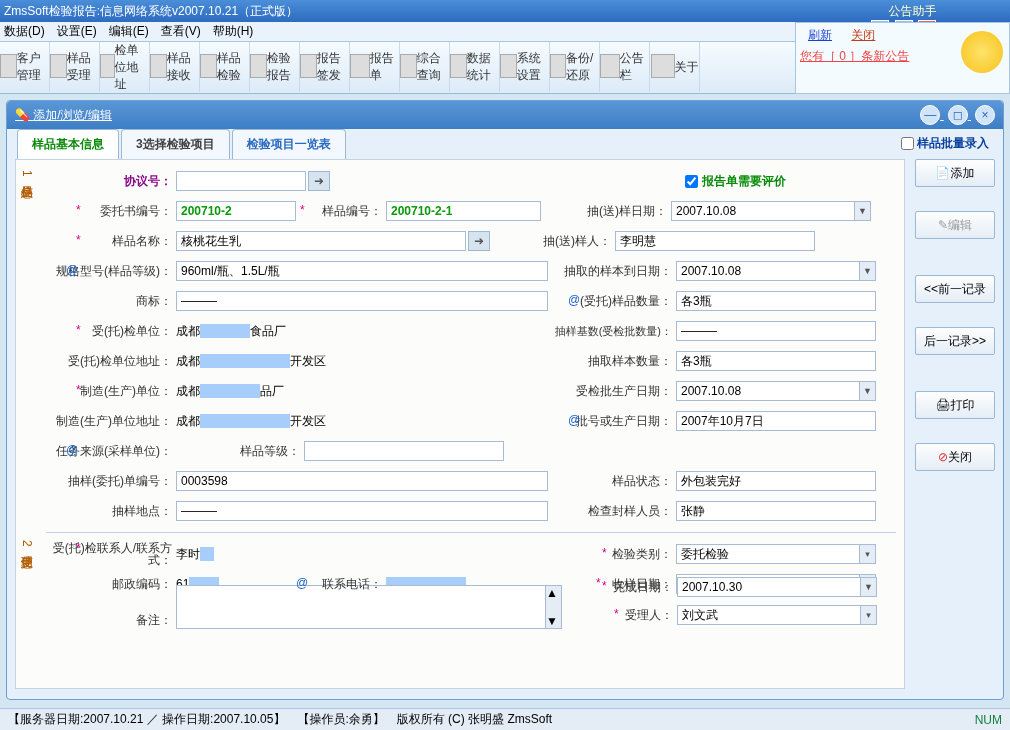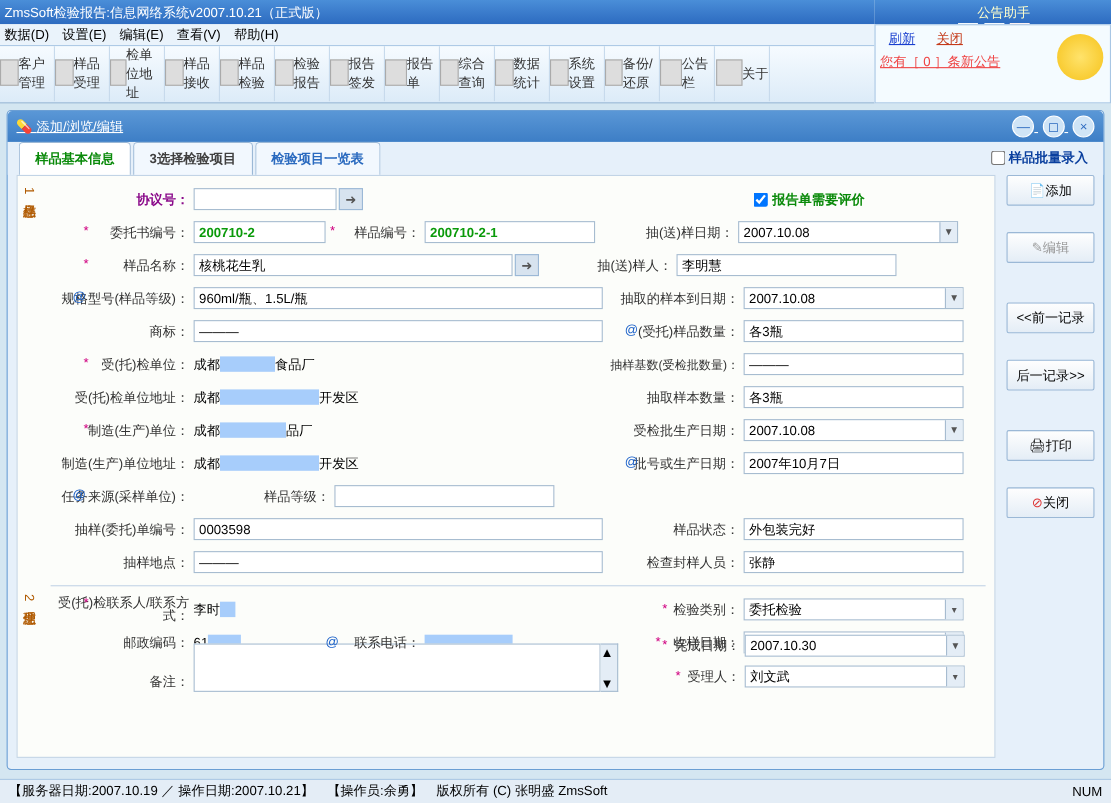--- a/index.html
+++ b/index.html
@@ -59,21 +59,21 @@
 .blank-chip { display:inline-block; background:#a7cdfb; height:14px; vertical-align: middle; }
 .dd { display: inline-flex; align-items: center; justify-content: space-between; }
 .dd .arrow { width: 16px; height: 18px; background: #e4edf6; border-left: 1px solid #a7bcd0; text-align: center; font-size: 9px; color: #555; margin-right: -4px; line-height: 18px; }
 
 .divider { border-top: 1px solid #c2d4e6; margin: 6px 0; }
 
 .eval-check { color: #0a8a0a; font-weight: bold; display: flex; align-items: center; }
 .eval-check input { margin-right: 4px; }
 
 .statusbar { position: absolute; bottom: 0; left: 0; width: 1010px; height: 22px; background: #e4edf6; border-top: 1px solid #a8c6e4; display: flex; align-items: center; padding: 0 8px; font-size: 11px; justify-content: space-between; }
-.statusbar .right { color: #000000; }
+.statusbar .right { color: #15803d; }
 
 textarea.memo { width: 370px; height: 44px; border: 1px solid #a7bcd0; resize: none; }
 .scroll-dummy { display:inline-block; width:16px; height:44px; background:#e4edf6; border:1px solid #a7bcd0; border-left:none; }
 </style>
 </head>
 <body>
 
 <div class="titlebar outer-title">
   <span>ZmsSoft检验报告:信息网络系统v2007.10.21（正式版）</span>
 </div>
@@ -368,15 +368,15 @@
     <div class="rbtn">后一记录&gt;&gt;</div>
     <div class="rbtn gap">🖨<span>打印</span></div>
     <div class="rbtn">
         <span style="color:#d33">⊘</span>
         <span>关闭</span>
       </div>
   </div>
 </div>
 
 <div class="statusbar">
-  <span>【服务器日期:2007.10.19 ／ 操作日期:2007.10.21】　【操作员:余勇】　版权所有 (C) 张明盛 ZmsSoft</span>
+  <span>【服务器日期:2007.10.21 ／ 操作日期:2007.10.05】　【操作员:余勇】　版权所有 (C) 张明盛 ZmsSoft</span>
   <span class="right">NUM</span>
 </div>
 
 </body></html>

